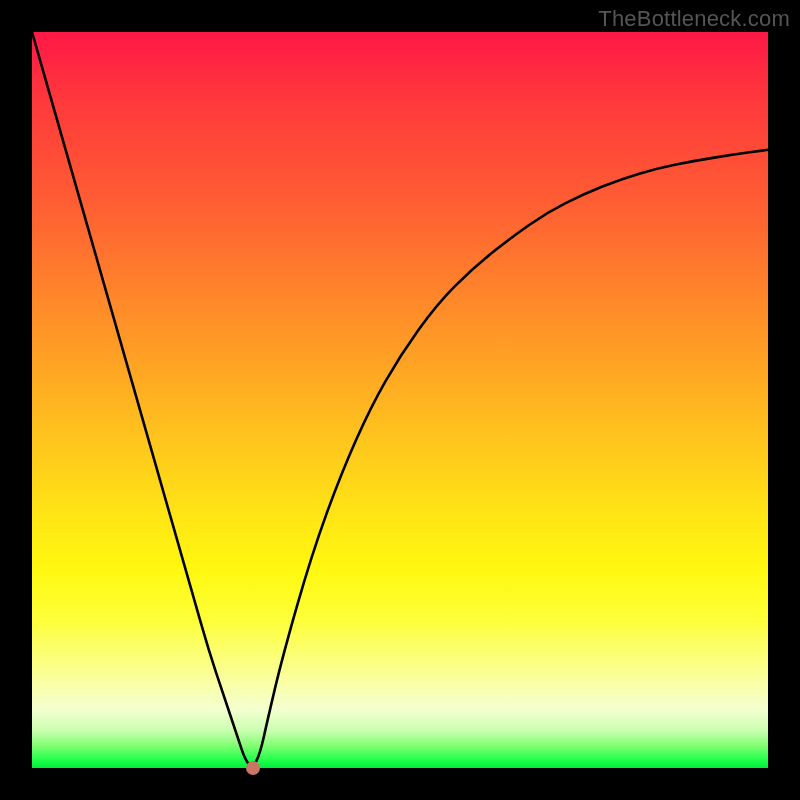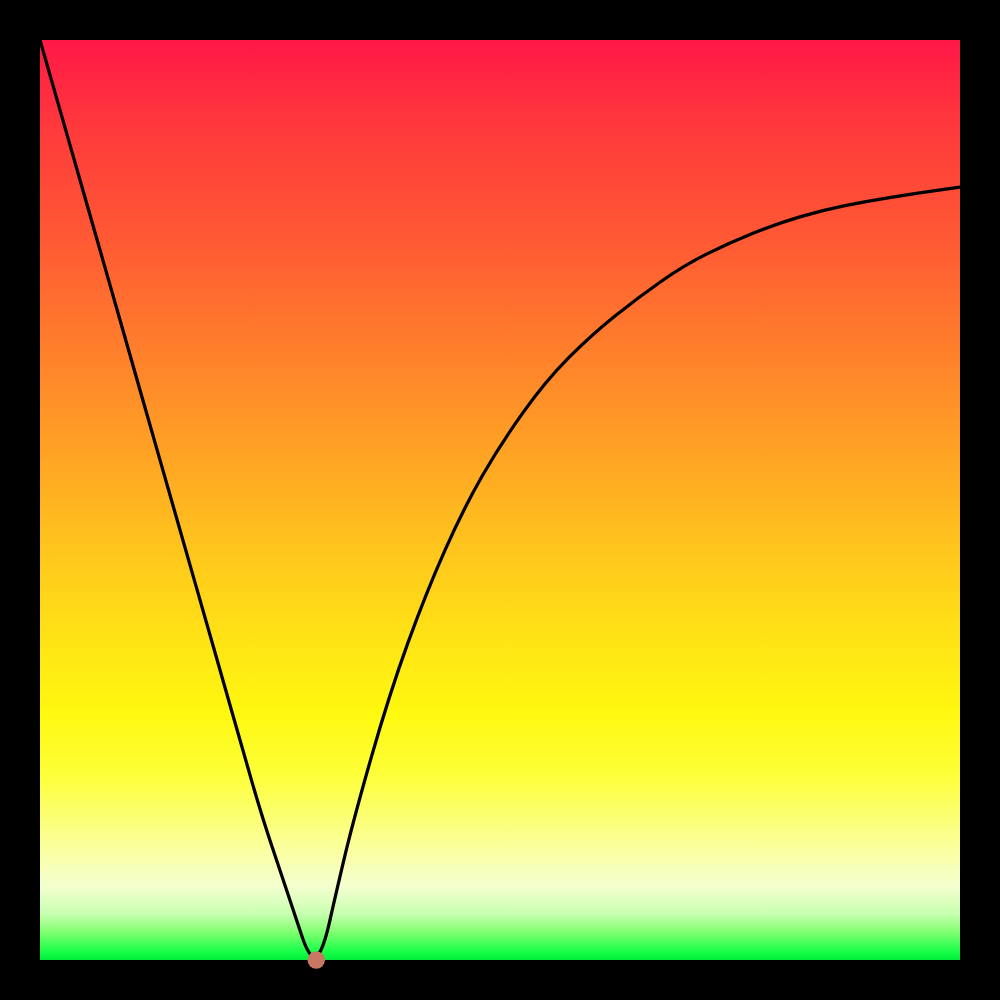--- a/index.html
+++ b/index.html
@@ -64,19 +64,20 @@
     height: 14px;
     border-radius: 50%;
     background: #c97765;
     transform: translate(-50%, -50%);
   }
 </style>
 </head>
 <body>
 
 <div class="frame">
+  <div class="watermark">TheBottleneck.com</div>
   <div class="plot-area">
     <svg class="curve-svg" viewBox="0 0 736 736">
       <path id="curve-path" fill="none" stroke="#000" stroke-width="2.6" stroke-linecap="round" stroke-linejoin="round" d="M 0,0 Q 14.72,51.51999999999998 22.080000000000002,77.27999999999997 Q 29.44,103.03999999999996 36.8,128.79999999999995 Q 44.16,154.55999999999995 51.519999999999996,180.32 Q 58.88,206.08000000000004 66.24000000000001,231.84 Q 73.60000000000001,257.59999999999997 80.96000000000001,283.36 Q 88.32,309.12 95.68,334.88 Q 103.04,360.64 110.4,386.4 Q 117.76,412.16 125.12,437.92 Q 132.48,463.68 139.84,489.44000000000005 Q 147.20000000000002,515.2 154.56,540.96 Q 161.92,566.72 169.27999999999997,592.48 Q 176.64,618.24 184,640.3199999999999 Q 191.36,662.4 198.72000000000003,684.48 Q 206.08,706.56 209.76,717.5999999999999 Q 213.44,728.64 217.12,732.3199999999999 Q 220.79999999999998,736 224.48,728.64 Q 228.16,721.28 231.84,704.72 Q 235.52,688.16 242.88,656.88 Q 250.24,625.6 264.96000000000004,574.0799999999999 Q 279.68,522.56 294.4,482.0799999999999 Q 309.12,441.59999999999997 323.84000000000003,408.48 Q 338.56,375.36 353.28,349.6 Q 368,323.84 386.4,298.08 Q 404.8,272.32 423.2,253.92 Q 441.59999999999997,235.51999999999998 460,220.8 Q 478.40000000000003,206.08000000000004 496.79999999999995,193.20000000000005 Q 515.1999999999999,180.32000000000005 533.5999999999999,171.12 Q 552,161.91999999999996 570.4000000000001,154.55999999999995 Q 588.8000000000001,147.19999999999993 607.2,141.68 Q 625.6,136.16000000000008 644,132.48000000000008 Q 662.4,128.80000000000007 680.8,125.85600000000005 Q 699.1999999999999,122.91200000000003 717.5999999999999,120.33600000000001 T 736,117.75999999999999"></path>
     </svg>
     <div id="marker" class="marker" style="left: 220.8px; top: 736px; background: rgb(201, 119, 101);"></div>
   </div>
 </div>
 
 </body></html>

